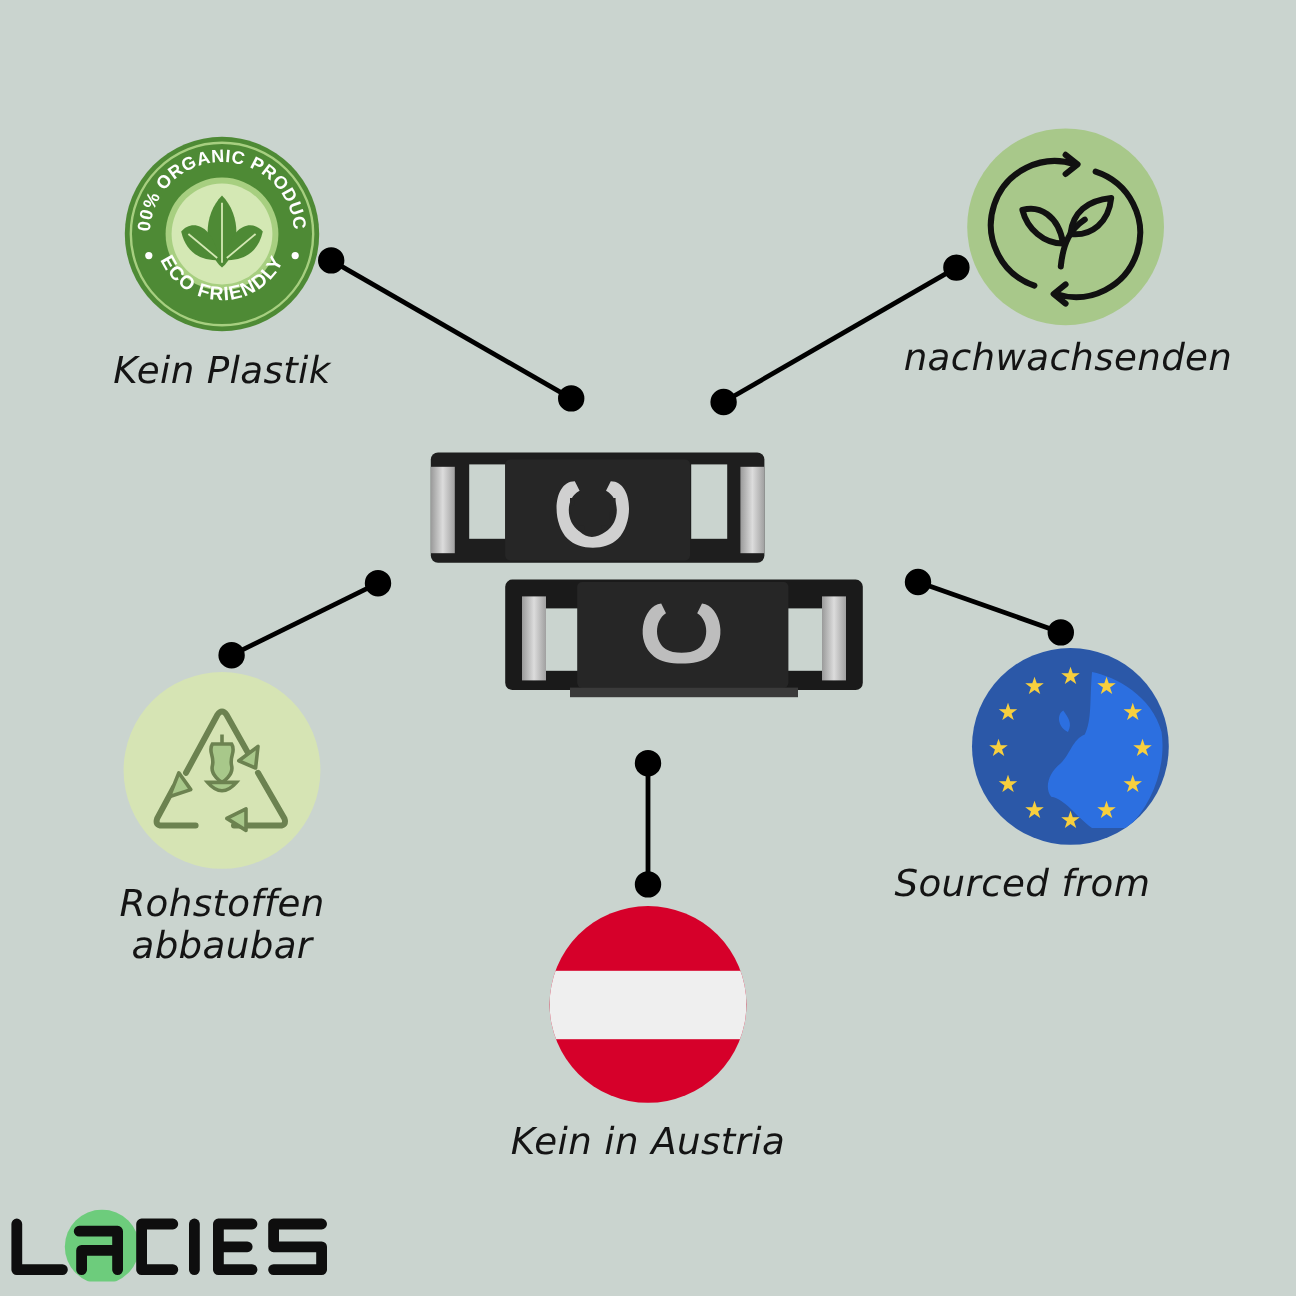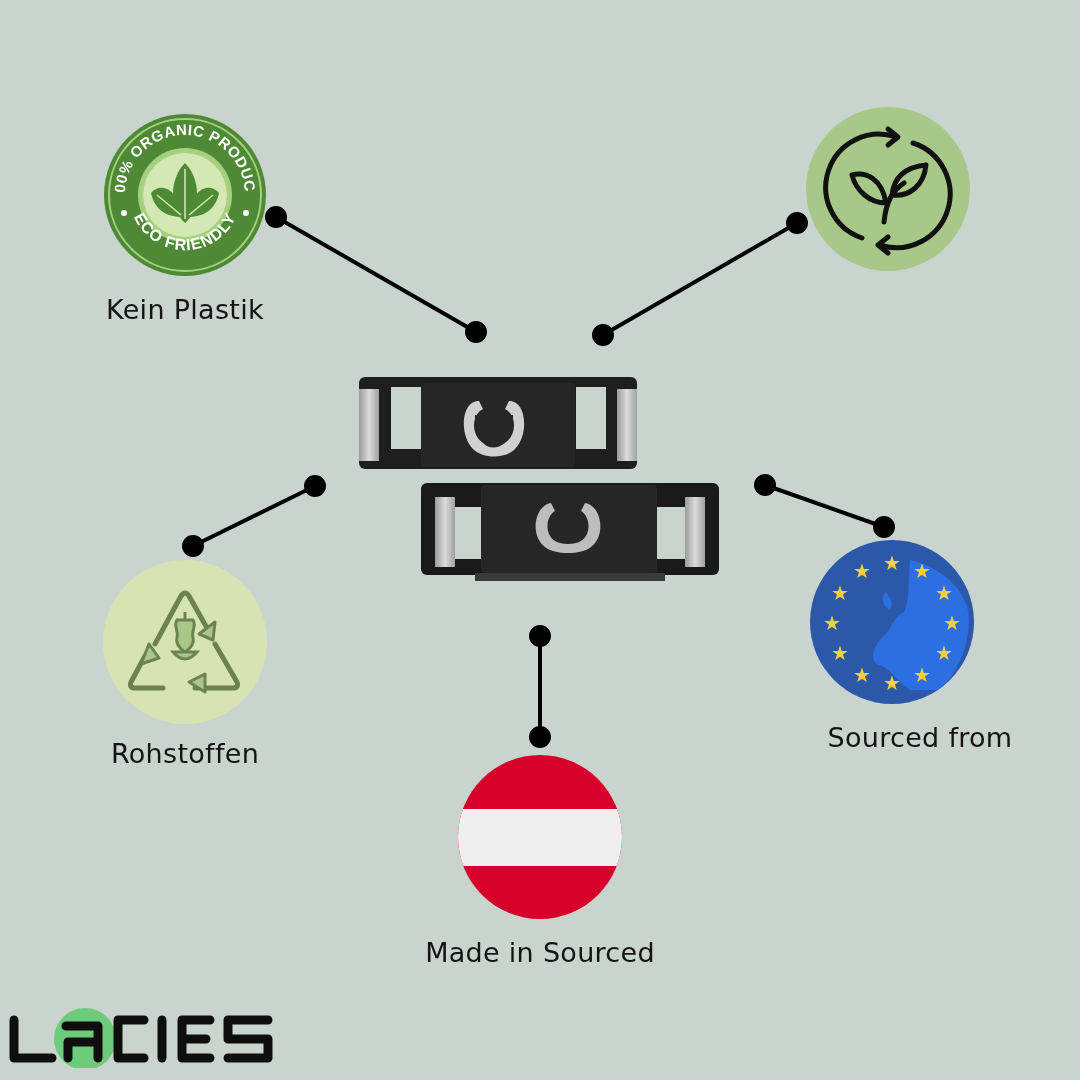--- a/index.html
+++ b/index.html
@@ -7,25 +7,26 @@
       width: 1080px; height: 1080px; overflow: hidden;
       background: #cad4cf;
       font-family: "DejaVu Sans", sans-serif;
       position: relative;
       color: #111;
     }
     .abs { position: absolute; }
     .label {
       position: absolute;
       text-align: center;
-      font-size: 27px;
+      font-size: 31px;
       line-height: 35px;
       font-weight: normal;
       color: #141414;
       letter-spacing: 0.3px;
+      font-style: italic;
     }
     .label span { display: block; }
     .circle { position: absolute; border-radius: 50%; overflow: hidden; }
     svg.lines { position: absolute; left: 0; top: 0; }
     .logo {
       position: absolute; left: 6px; top: 1008px;
       width: 270px; height: 60px;
     }
   </style>
 </head>
@@ -92,20 +93,21 @@
       <polyline points="82,22 92,30 82,38"></polyline>
       <path d="M 107 36 A 52 52 0 0 1 74 138"></path>
       <polyline points="82,130 72,138 82,146"></polyline>
       <path d="M78 115 C 80 95 86 84 98 76"></path>
       <path d="M80 96 C 64 96 50 84 46 68 C 60 64 76 72 80 96 Z"></path>
       <path d="M86 88 C 88 70 100 60 120 58 C 118 78 104 90 86 88 Z"></path>
     </g>
   </svg>
 </div>
 <div class="label" style="left:740px;top:281px;width:300px;">
+  <span>nachwachsenden</span>
 </div>
 
 <div class="abs" style="left:355px;top:375px;width:380px;height:210px;">
   <svg width="380" height="210" viewBox="0 0 380 210">
     <defs>
       <linearGradient id="metal" x1="0" x2="1">
         <stop offset="0" stop-color="#9a9a9a"></stop>
         <stop offset="0.5" stop-color="#dcdcdc"></stop>
         <stop offset="1" stop-color="#a0a0a0"></stop>
       </linearGradient>
@@ -154,20 +156,21 @@
       <polygon points="86,122 102,114 102,132"></polygon>
       <polygon points="38,104 46,84 56,98"></polygon>
     </g>
     <path d="M74 60 C 70 66 76 70 74 78 C 72 86 82 92 82 92 C 82 92 92 86 90 78 C 88 70 94 66 90 60 Z" fill="#a8c88a" stroke="#6c8250" stroke-width="3"></path>
     <path d="M70 92 Q 82 106 94 92 Z" fill="#a8c88a" stroke="#6c8250" stroke-width="3"></path>
     <line x1="82" y1="52" x2="82" y2="60" stroke="#6c8250" stroke-width="3"></line>
   </svg>
 </div>
 <div class="label" style="left:70px;top:736px;width:230px;">
   <span>Rohstoffen</span>
+  <span>abbaubar</span>
 </div>
 
 <div class="circle" style="left:810px;top:540px;width:164px;height:164px;background:#2b58a8;">
   <svg width="164" height="164" viewBox="0 0 164 164">
     <path d="M100 20 C 120 24 150 40 158 70 C 162 100 150 130 130 150 L 100 150 C 86 140 78 126 66 124 C 60 116 64 104 74 96 C 82 88 84 76 94 72 C 100 60 98 44 100 20 Z" fill="#2c6fe0"></path>
     <path d="M80 70 C 72 66 70 56 76 52 C 80 58 84 62 80 70 Z" fill="#2c6fe0"></path>
     <g fill="#f7cf3e">
       <text x="82" y="30" font-size="20" text-anchor="middle">★</text>
       <text x="112" y="38" font-size="20" text-anchor="middle">★</text>
       <text x="134" y="60" font-size="20" text-anchor="middle">★</text>
@@ -176,29 +179,29 @@
       <text x="112" y="142" font-size="20" text-anchor="middle">★</text>
       <text x="82" y="150" font-size="20" text-anchor="middle">★</text>
       <text x="52" y="142" font-size="20" text-anchor="middle">★</text>
       <text x="30" y="120" font-size="20" text-anchor="middle">★</text>
       <text x="22" y="90" font-size="20" text-anchor="middle">★</text>
       <text x="30" y="60" font-size="20" text-anchor="middle">★</text>
       <text x="52" y="38" font-size="20" text-anchor="middle">★</text>
     </g>
   </svg>
 </div>
-<div class="label" style="left:788px;top:720px;width:264px;">
+<div class="label" style="left:720px;top:720px;width:264px;">
   <span>Sourced from</span>
 </div>
 
 <div class="circle" style="left:458px;top:755px;width:164px;height:164px;background:#d6002a;">
   <div style="position:absolute;left:0;top:54px;width:164px;height:57px;background:#efefef;"></div>
 </div>
 <div class="label" style="left:380px;top:935px;width:320px;">
-  <span>Made in Sourced</span>
+  <span>Kein in Austria</span>
 </div>
 
 <div class="logo">
   <svg width="270" height="60" viewBox="0 0 270 60">
     <circle cx="79" cy="31" r="31" fill="#6dcc7c"></circle>
     <g fill="none" stroke="#0e0e0e" stroke-width="9" stroke-linecap="round" stroke-linejoin="round">
       <polyline points="8,12 8,50 46,50"></polyline>
       <path d="M60 18 L92 18 L92 50 M62 50 L62 34 L92 34"></path>
       <path d="M138 12 L112 12 L112 50 L138 50"></path>
       <line x1="156" y1="12" x2="156" y2="50"></line>

